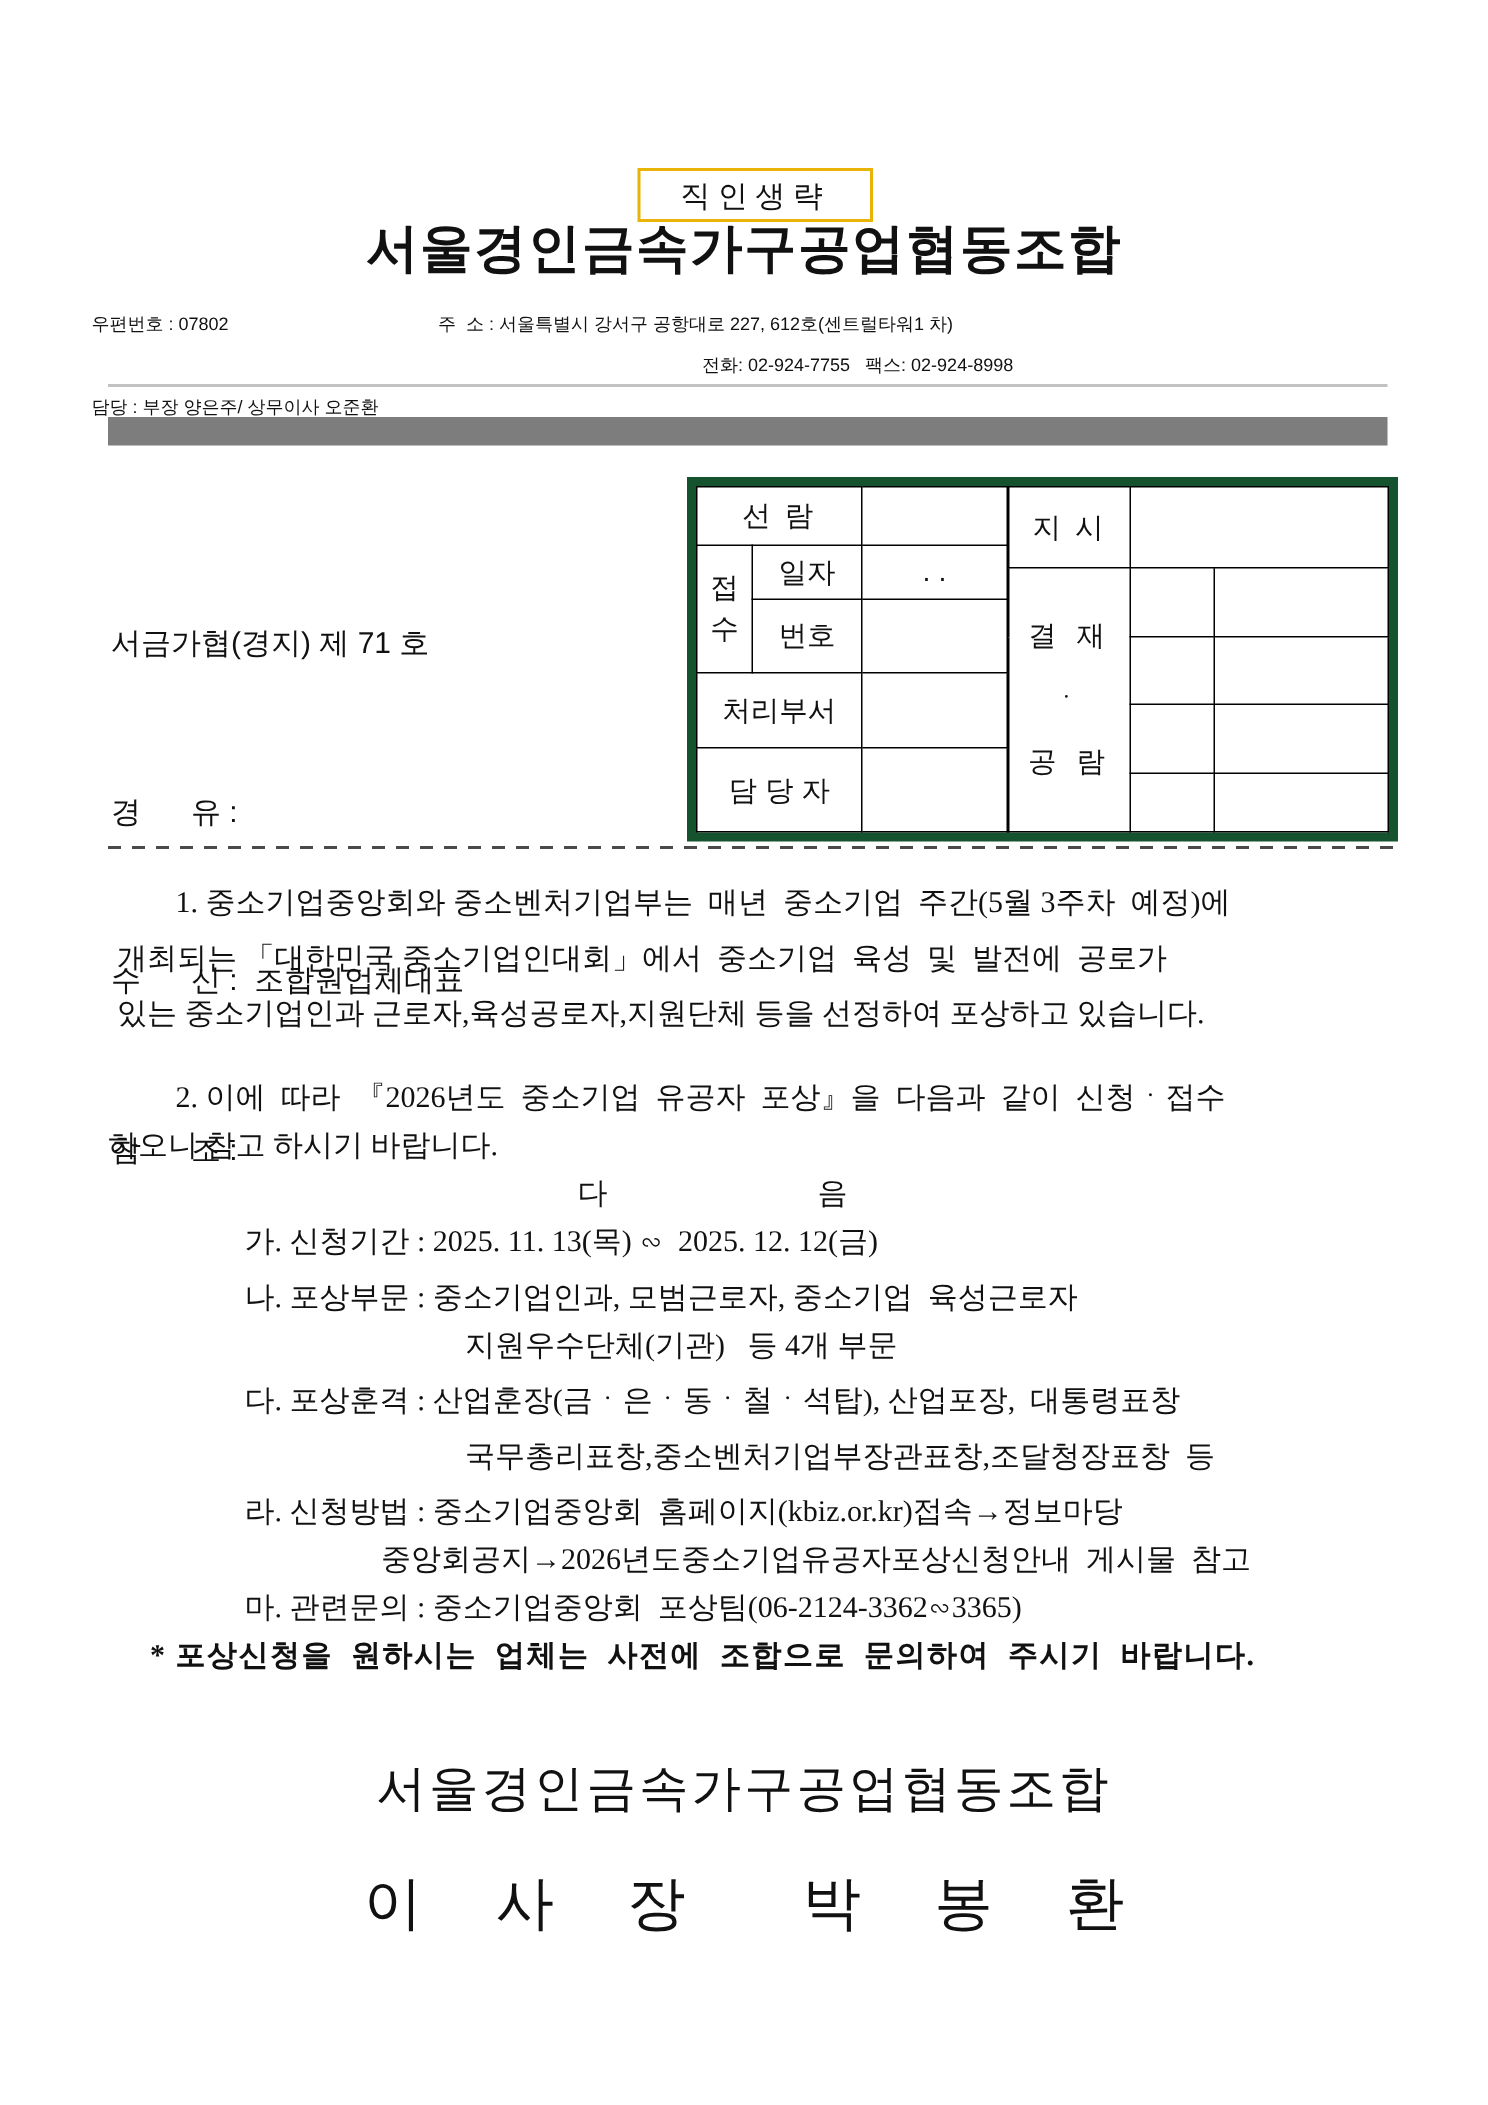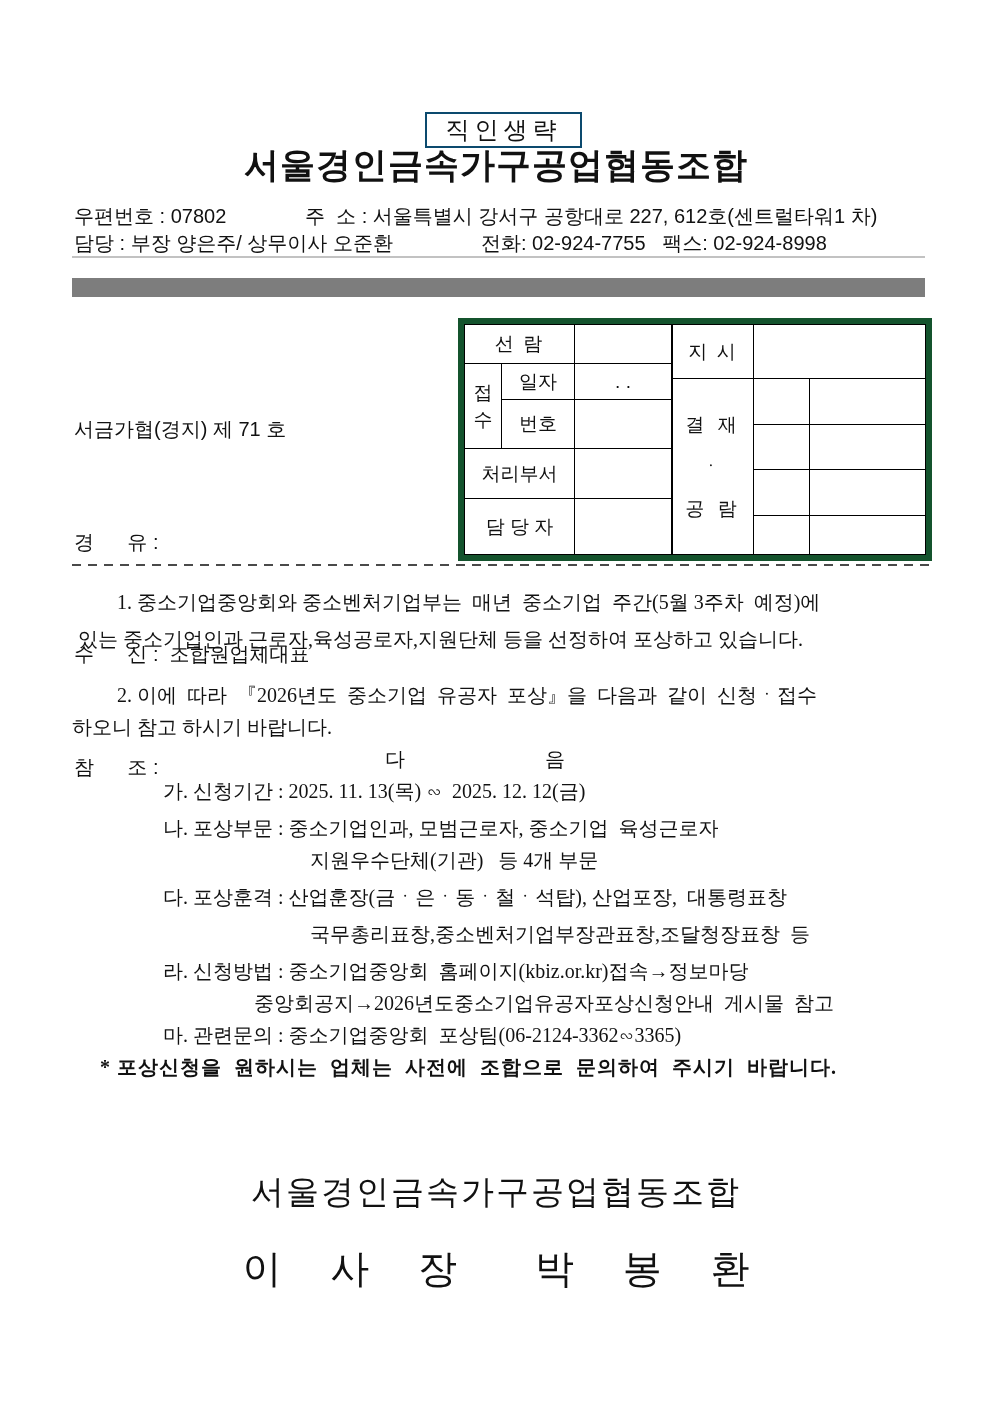--- a/index.html
+++ b/index.html
@@ -10,33 +10,33 @@
     color: #111;
     font-family: "Liberation Sans", sans-serif;
     overflow: hidden;
   }
   .gothic { font-family: "Liberation Sans", sans-serif; }
 
   
   .stamp-box {
     position: absolute; left: 425px; top: 112px;
     width: 153px; height: 32px;
-    border: 2px solid #0c4a6e;
+    border: 2px solid #eab308;
     display: flex; align-items: center; justify-content: center;
-    font-size: 24px; letter-spacing: 5px; font-weight: 500;
+    font-size: 20px; letter-spacing: 5px; font-weight: 500;
   }
   .org-title {
     position: absolute; left: 0; top: 142px; width: 100%;
     margin: 0; text-align: center;
     font-size: 35px; font-weight: bold; letter-spacing: 1px;
   }
-  .addr-block { position: absolute; left: 74px; top: 203px; width: 852px; font-size: 20px; }
+  .addr-block { position: absolute; left: 61px; top: 203px; width: 852px; font-size: 12px; }
   .addr-row { display: flex; line-height: 27px; white-space: pre-wrap; }
   .addr-row .c1a { width: 231px; flex: none; }
-  .addr-row .c1b { width: 407px; flex: none; }
+  .addr-row .c1b { width: 407px; flex: none; margin-top: 28px; }
 
   .thin-rule {
     position: absolute; left: 72px; top: 256px; width: 853px; height: 2px;
     background: #c2c2c2;
   }
   .gray-bar {
     position: absolute; left: 72px; top: 278px; width: 853px; height: 19px;
     background: #7d7d7d;
   }
 
@@ -201,20 +201,21 @@
         <td></td>
       </tr>
     </tbody>
       </table>
   </div>
 
   <div class="body-block">
     <div class="dashed-rule"></div>
 
     <div class="bline m21 ind-p1">1. 중소기업중앙회와 중소벤처기업부는  매년  중소기업  주간(5월 3주차  예정)에</div>
+    <div class="bline m7 ind-cont">개최되는 「대한민국 중소기업인대회」에서  중소기업  육성  및  발전에  공로가</div>
     <div class="bline m7 ind-cont">있는 중소기업인과 근로자,육성공로자,지원단체 등을 선정하여 포상하고 있습니다.</div>
 
     <div class="bline m26 ind-p1">2. 이에  따라  『2026년도  중소기업  유공자  포상』을  다음과  같이  신청ㆍ접수</div>
     <div class="bline">하오니 참고 하시기 바랍니다.</div>
 
     <div class="daeum-row">
       <span>다</span>
       <span>음</span>
     </div>
 

